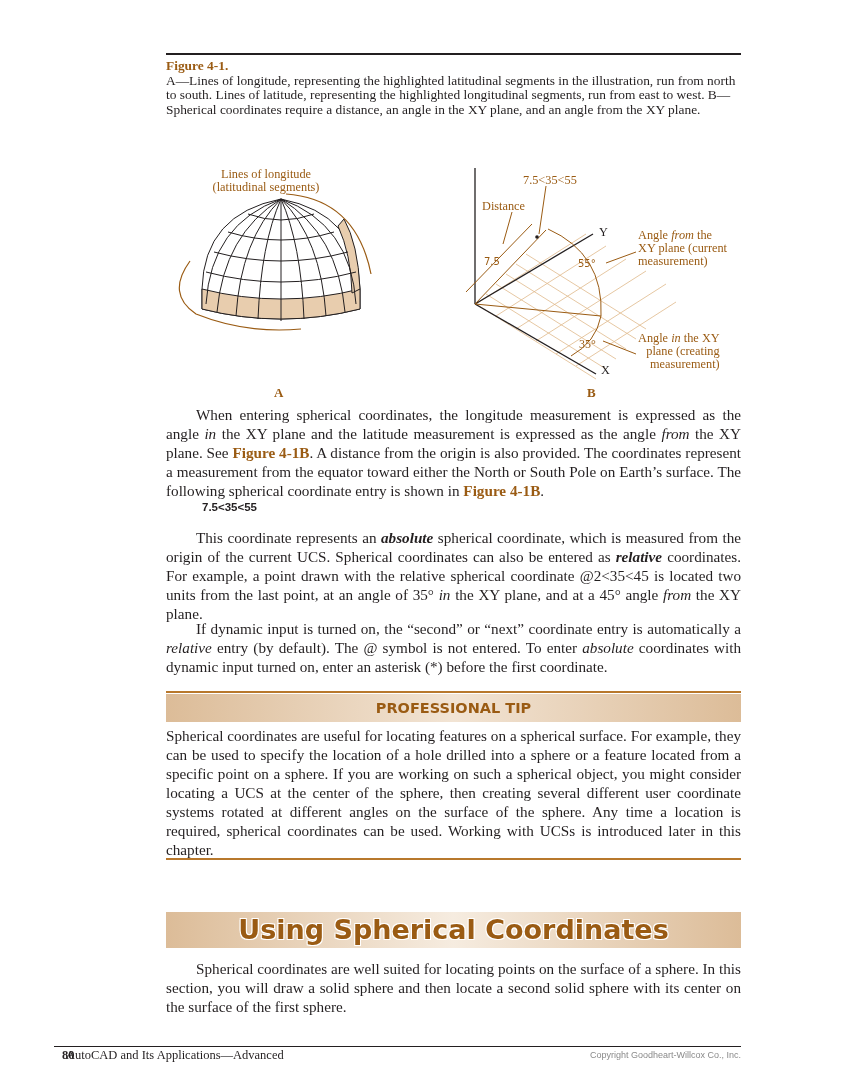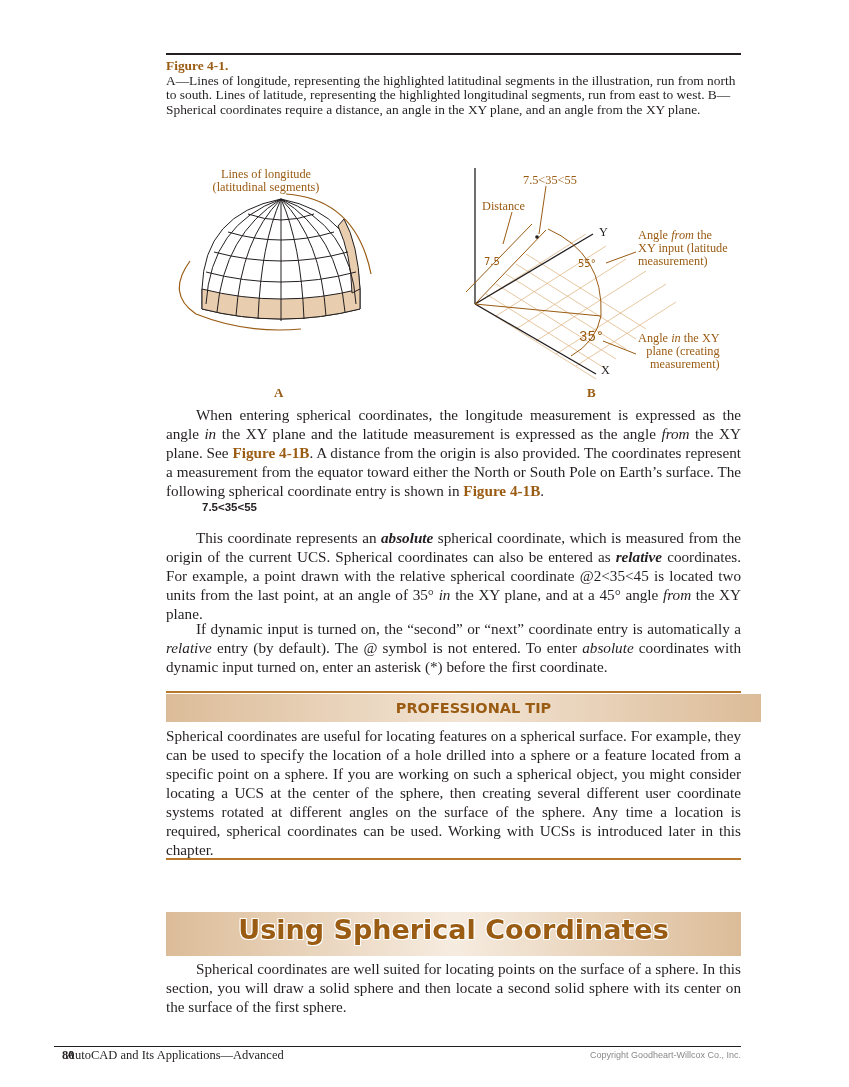--- a/index.html
+++ b/index.html
@@ -14,22 +14,22 @@
   .figure svg { position: absolute; left: 0; top: 0; }
   .flabel { position: absolute; font-family: "Liberation Serif", serif; font-size: 12.3px; line-height: 13px; color: #9a5b13; }
   .flabel.center { text-align: center; }
   .flabel.bold { font-weight: bold; font-size: 13px; }
   .para { position: absolute; left: 166px; width: 575px; font-family: "Liberation Serif", serif; font-size: 15.2px; line-height: 19px; text-align: justify; }
   .para .indent { display: inline-block; width: 30px; }
   .code { position: absolute; left: 202px; top: 501px; font-family: "Liberation Sans", sans-serif; font-size: 11.5px; font-weight: bold; }
   .tip-rule { position: absolute; left: 166px; width: 575px; height: 2px; background: #b8782c; }
   .tip-head { position: absolute; left: 166px; top: 694px; width: 575px; height: 28px;
       background: linear-gradient(90deg, #dcbc98 0%, #f2e4d4 50%, #dcbc98 100%);
-      text-align: center; font-family: "DejaVu Sans", sans-serif; font-weight: bold; font-size: 14.5px; line-height: 28px; color: #9a5b13; padding-left: 20px; }
-  .section-head { position: absolute; left: 166px; top: 912px; width: 575px; height: 44px;
+      text-align: center; font-family: "DejaVu Sans", sans-serif; font-weight: bold; font-size: 14.5px; line-height: 28px; color: #9a5b13; }
+  .section-head { position: absolute; left: 166px; top: 912px; width: 575px; height: 36px;
       background: linear-gradient(90deg, #dcbc98 0%, #f6ece0 50%, #dcbc98 100%);
       text-align: center; font-family: "DejaVu Sans", sans-serif; font-weight: bold; font-size: 27px; line-height: 36px; color: #9a5b13;
       text-shadow: 1px 1px 0 #fff, -1px -1px 0 #fff, 1px -1px 0 #fff, -1px 1px 0 #fff; }
   .footer-rule { position: absolute; left: 54px; top: 1046px; width: 687px; height: 1px; background: #231f20; }
   .footer-num { position: absolute; left: 62px; top: 1048px; font-family: "Liberation Serif", serif; font-weight: bold; font-size: 12.5px; }
   .footer-title { position: absolute; left: 66px; top: 1048px; font-family: "Liberation Serif", serif; font-size: 12.5px; }
   .footer-copy { position: absolute; right: 108px; top: 1050px; font-family: "Liberation Sans", sans-serif; font-size: 9px; color: #8a8a8a; }
   b.ib { font-weight: bold; font-style: italic; }
 </style>
 </head>
@@ -99,26 +99,26 @@
   <div class="flabel center" style="left:40px; top:4px; width:120px;">
     <div>Lines of longitude</div>
     <div>(latitudinal segments)</div>
   </div>
   <div class="flabel bold" style="left:108px; top:222px; color:#9a5b13;">A</div>
 
   <div class="flabel" style="left:357px; top:10px;">7.5&lt;35&lt;55</div>
   <div class="flabel" style="left:316px; top:36px;">Distance</div>
   <div class="flabel" style="left:318px; top:91px; font-family:'DejaVu Sans',sans-serif; font-size:10px;">7.5</div>
   <div class="flabel" style="left:412px; top:93px; font-family:'DejaVu Sans',sans-serif; font-size:10px;">55°</div>
-  <div class="flabel" style="left:413px; top:167px; font-family:Liberation Mono, monospace; font-size:14px;">35°</div>
+  <div class="flabel" style="left:413px; top:174px; font-family:Liberation Serif, serif; font-size:12px;">35°</div>
   <div class="flabel" style="left:433px; top:62px; color:#231f20;">Y</div>
   <div class="flabel" style="left:435px; top:200px; color:#231f20;">X</div>
   <div class="flabel" style="left:472px; top:65px;">
     <div><span>Angle </span><i>from</i><span> the</span></div>
-    <div>XY input (latitude</div>
+    <div>XY plane (current</div>
     <div>measurement)</div>
   </div>
   <div class="flabel" style="left:472px; top:168px;text-align:right;">
     <div><span>Angle </span><i>in</i><span> the XY</span></div>
     <div>plane (creating</div>
     <div>measurement)</div>
   </div>
   <div class="flabel bold" style="left:421px; top:222px; color:#9a5b13;">B</div>
 </div>
 

